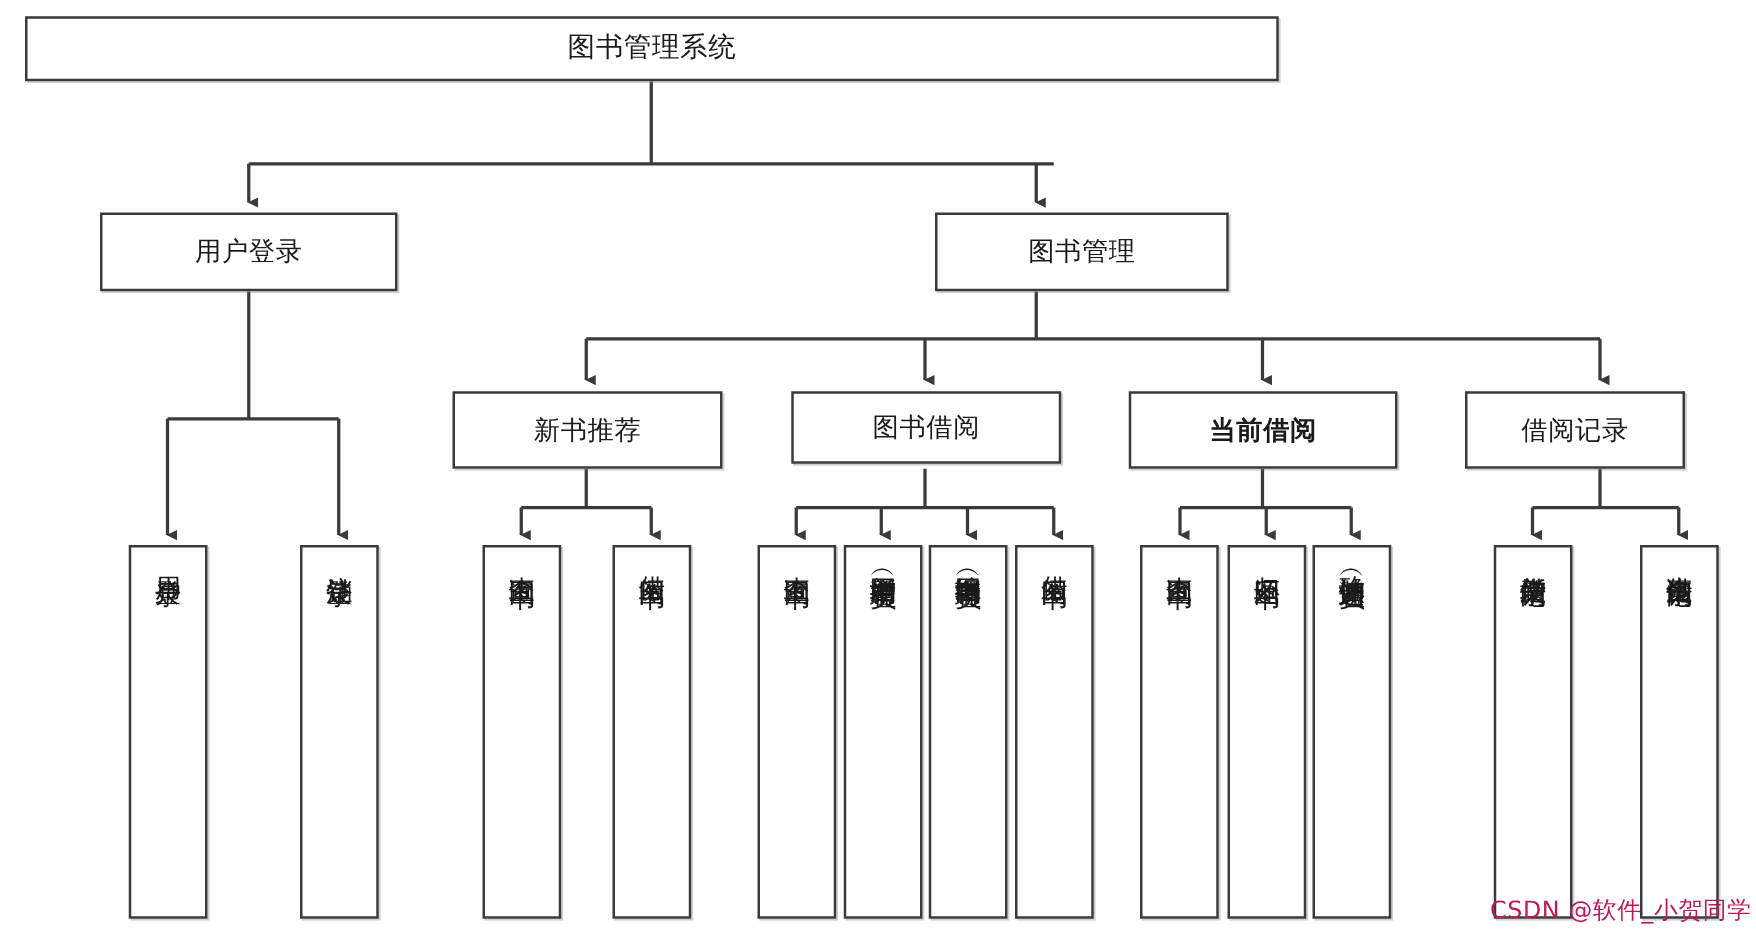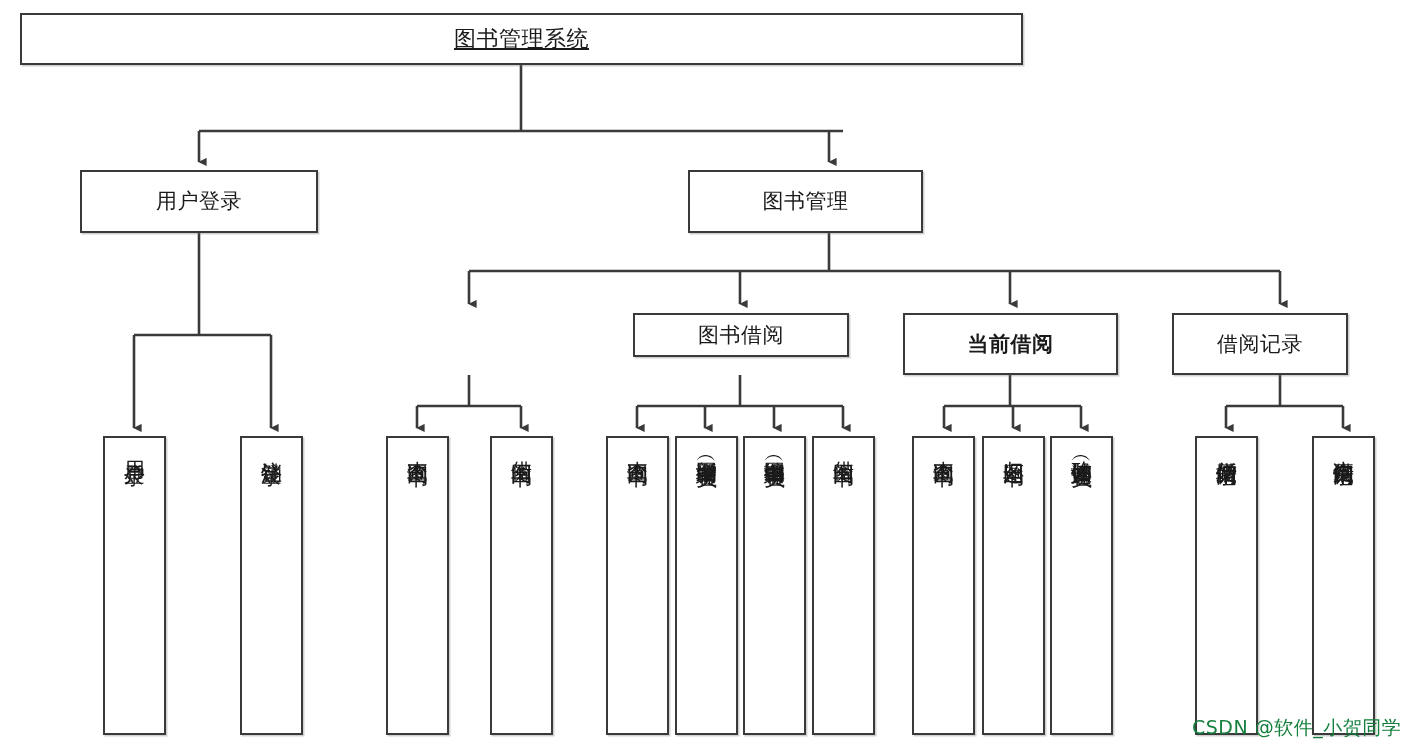--- a/index.html
+++ b/index.html
@@ -43,21 +43,20 @@
     line-height: 1.18;
     letter-spacing: 0.5px;
   }
   
   .node.h .lbl {
     font-size: 21px;
     white-space: nowrap;
   }
   .node.root .lbl {
     font-size: 22px;
-    text-decoration: underline;
   }
   
   .node.v {
     align-items: flex-start;
     justify-content: center;
     padding-top: 6px;
   }
   .node.v .lbl {
     writing-mode: vertical-rl;
     text-orientation: upright;
@@ -65,21 +64,21 @@
     line-height: 1.05;
     letter-spacing: 2px;
     white-space: nowrap;
   }
   .node.v.tall .lbl {
     letter-spacing: 1px;
   }
   .watermark {
     position: absolute;
     font-size: 19px;
-    color: #15803d;
+    color: #be185d;
     white-space: nowrap;
     letter-spacing: 0.5px;
     font-family: "DejaVu Sans", "Liberation Sans", sans-serif;
   }
 </style>
 </head>
 <body>
 
 <div id="diagram-root">
 
@@ -134,26 +133,29 @@
   </svg>
 
   <div class="node h root" style="left:20px; top:13px; width:1003px; height:52px;">
     <span class="lbl">图书管理系统</span>
   </div>
 
   <div class="node h" style="left:80px; top:170px; width:238px; height:63px;">
     <span class="lbl">用户登录</span>
   </div>
 
-  <div class="node h" style="left:688px; top:170px; width:235px; height:63px;">
+  <div class="node h" style="left:748px; top:170px; width:235px; height:63px;">
     <span class="lbl">图书管理</span>
   </div>
 
-
-  <div class="node h" style="left:633px; top:313px; width:216px; height:44px;">
+  <div class="node h" style="left:362px; top:313px; width:216px; height:62px;">
+    <span class="lbl">新书推荐</span>
+  </div>
+
+  <div class="node h" style="left:633px; top:313px; width:216px; height:58px;">
     <span class="lbl">图书借阅</span>
   </div>
 
   <div class="node h" style="left:903px; top:313px; width:215px; height:62px;font-weight:bold;">
     <span class="lbl">当前借阅</span>
   </div>
 
   <div class="node h" style="left:1172px; top:313px; width:176px; height:62px;">
     <span class="lbl">借阅记录</span>
   </div>

